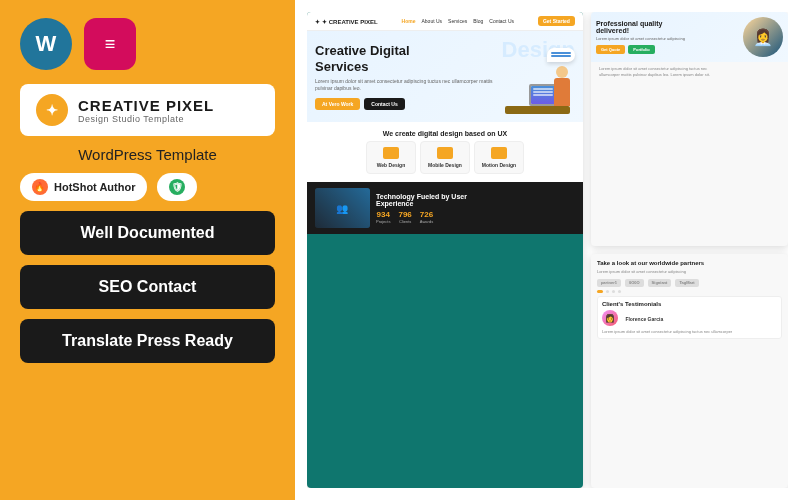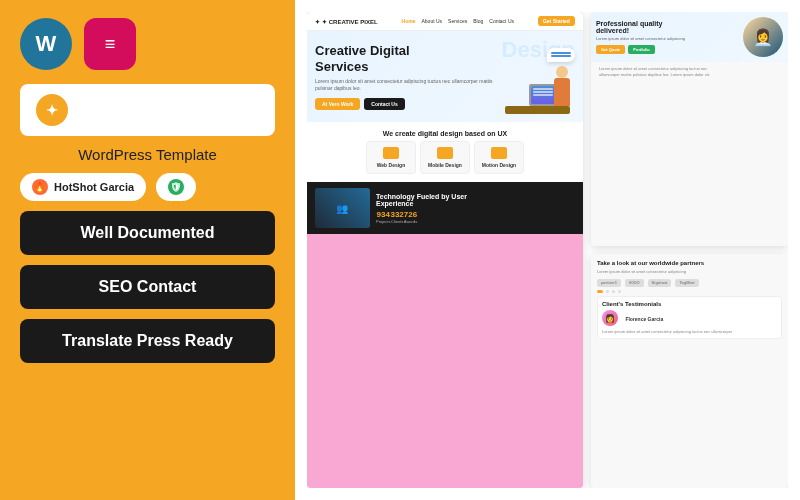--- a/index.html
+++ b/index.html
@@ -186,21 +186,21 @@
     .screenshot-container {
       display: flex;
       gap: 8px;
       flex: 1;
       overflow: hidden;
     }
 
     
     .main-screenshot {
       flex: 1.4;
-      background: #f9a8d4;
+      background: #0f766e;
       border-radius: 4px;
       overflow: hidden;
       display: flex;
       flex-direction: column;
       box-shadow: 0 2px 8px rgba(0,0,0,0.15);
     }
 
     .site-header {
       background: white;
       padding: 4px 8px;
@@ -472,20 +472,21 @@
 
     .section2-title {
       font-size: 7px;
       font-weight: 900;
       color: white;
       margin-bottom: 3px;
     }
 
     .stats-row {
       display: flex;
+      gap: 8px;
     }
 
     .stat-item {
       text-align: center;
     }
 
     .stat-num {
       font-size: 8px;
       font-weight: 900;
       color: #f5a623;
@@ -662,28 +663,32 @@
 
   <div class="icons-row">
     <div class="wp-icon">W</div>
     <div class="elementor-icon">≡</div>
   </div>
 
   <div class="brand-box">
     <div class="brand-logo-icon">
       <span>✦</span>
     </div>
+    <div class="brand-text-block">
+      <span class="brand-name">CREATIVE PIXEL</span>
+      <span class="brand-subtitle">Design Studio Template</span>
+    </div>
   </div>
 
   <div class="wp-template-label">WordPress Template</div>
 
   <div class="badges-row">
     <div class="badge">
       <div class="badge-icon-flame">🔥</div>
-      <span>HotShot Garcia</span>
+      <span>HotShot Author</span>
     </div>
     <div class="badge">
       <div class="badge-icon-shield">🛡</div>
     </div>
   </div>
 
   <div class="feature-button">Well Documented</div>
   <div class="feature-button">SEO Contact</div>
   <div class="feature-button">Translate Press Ready</div>
 </div>
@@ -765,21 +770,21 @@
           </div>
         </div>
         <div class="section2-text">
           <div class="section2-title">Technology Fueled by User<br>Experience</div>
           <div class="stats-row">
             <div class="stat-item">
               <div class="stat-num">934</div>
               <div class="stat-label">Projects</div>
             </div>
             <div class="stat-item">
-              <div class="stat-num">332</div>
+              <div class="stat-num">796</div>
               <div class="stat-label">Clients</div>
             </div>
             <div class="stat-item">
               <div class="stat-num">726</div>
               <div class="stat-label">Awards</div>
             </div>
           </div>
         </div>
       </div>
     </div>

